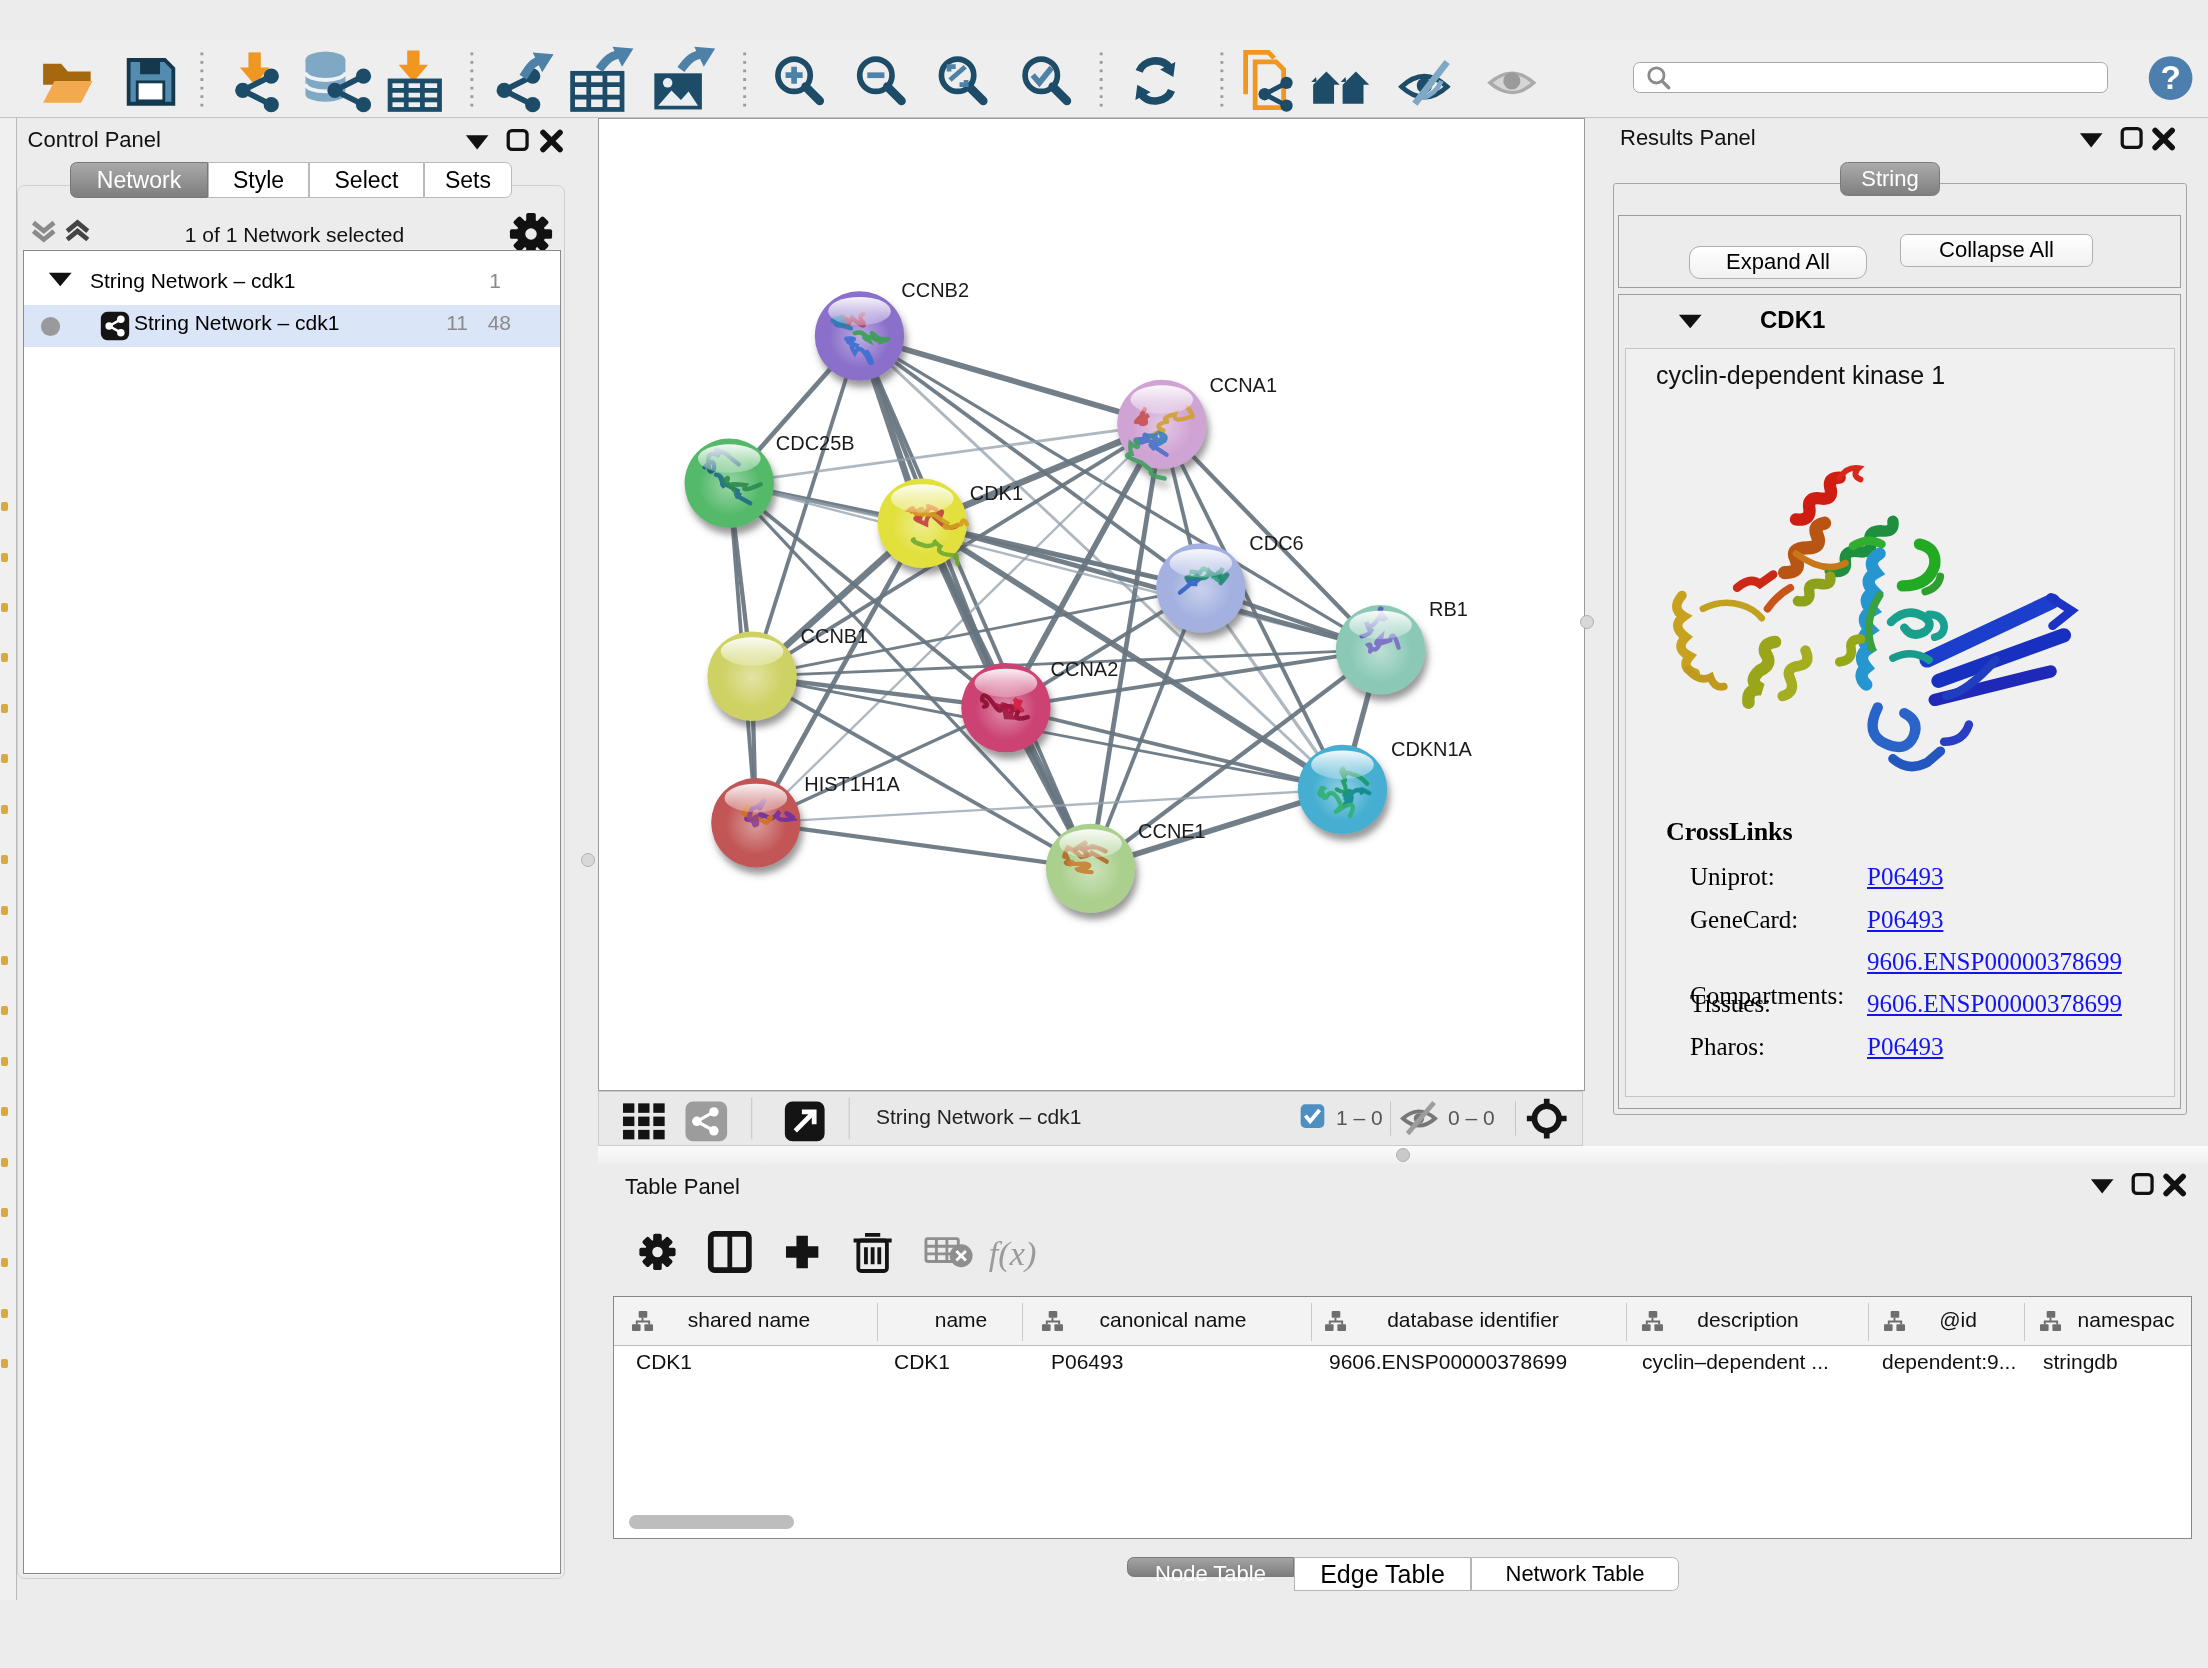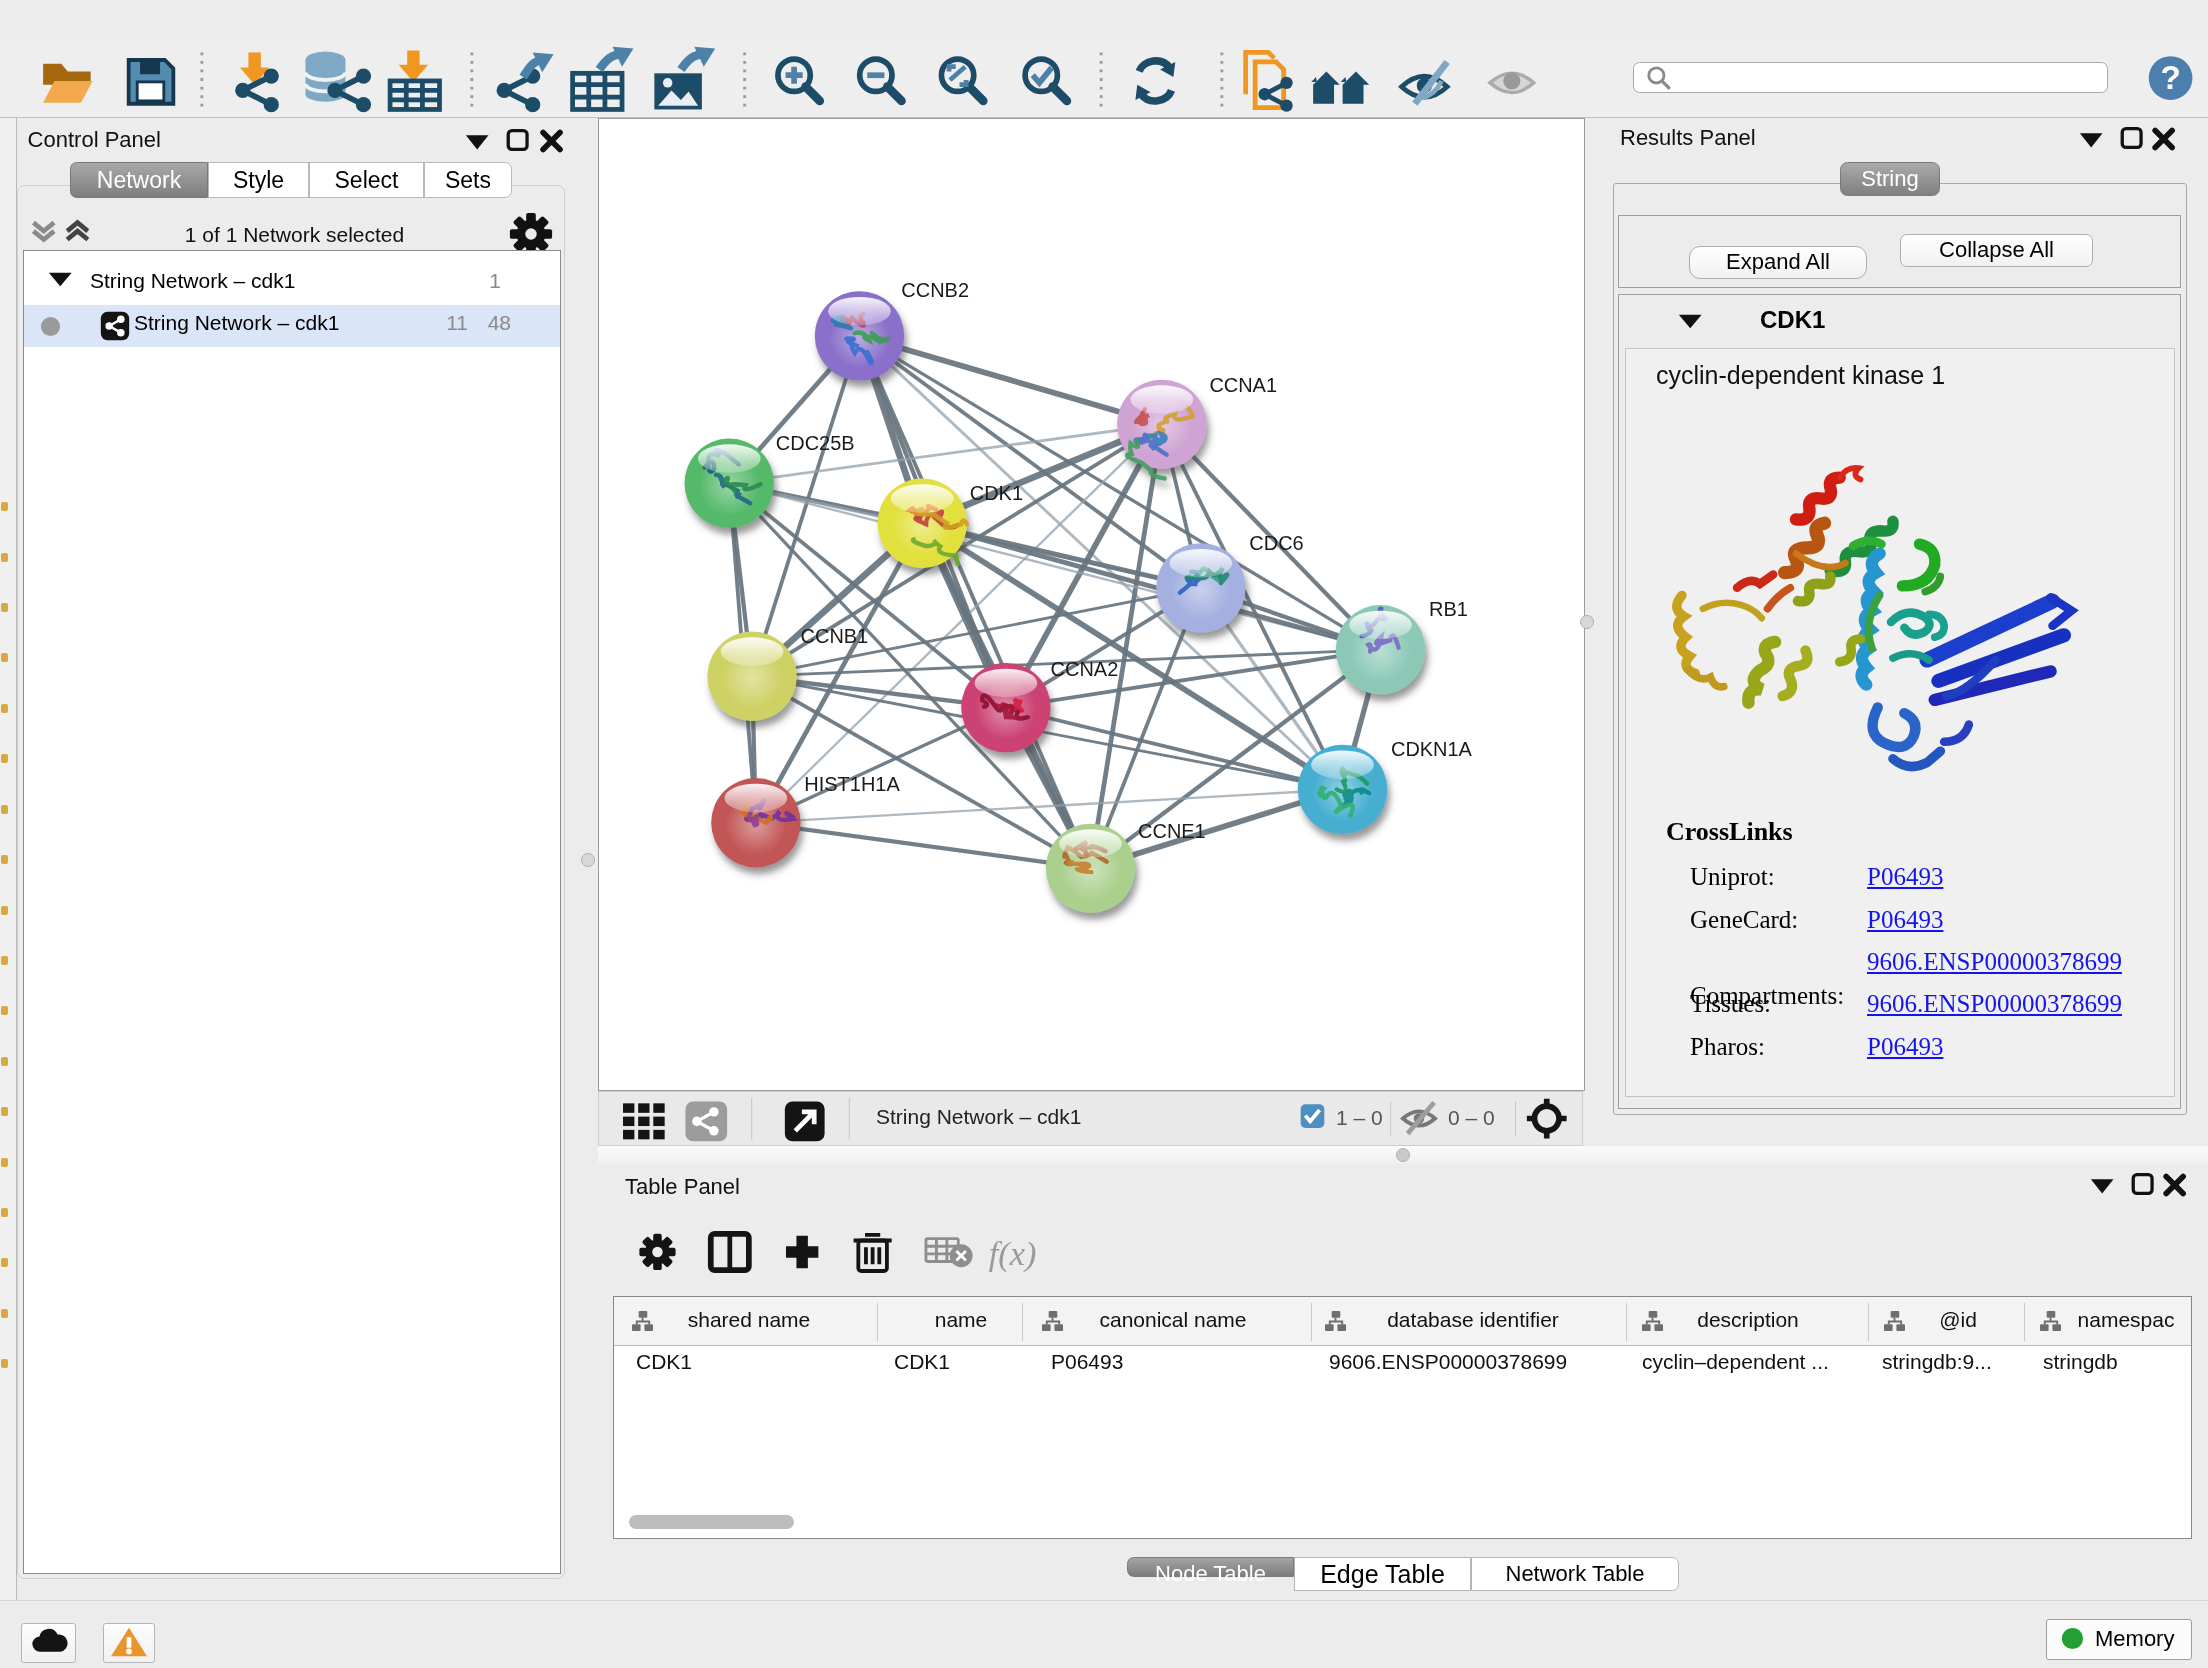--- a/index.html
+++ b/index.html
@@ -692,48 +692,27 @@
           </g>
 <path d="M12,7 v4 M6,14 v-3 h13 v3" stroke="#6e6e6e" stroke-width="2" fill="none"></path>
         </svg>
 <div style="position:absolute;left:1360px;top:11.4px;width:304px;text-align:center;font-size:21px;color:#111;">namespac</div>
       <div style="position:absolute;left:0;top:50px;width:100%;height:29.5px;background:#fff;">
 <span style="position:absolute;left:22px;top:2.9px;font-size:21px;color:#111;">CDK1</span>
 <span style="position:absolute;left:280px;top:2.9px;font-size:21px;color:#111;">CDK1</span>
 <span style="position:absolute;left:437px;top:2.9px;font-size:21px;color:#111;">P06493</span>
 <span style="position:absolute;left:715px;top:2.9px;font-size:21px;color:#111;">9606.ENSP00000378699</span>
 <span style="position:absolute;left:1028px;top:2.9px;font-size:21px;color:#111;">cyclin–dependent ...</span>
-<span style="position:absolute;left:1268px;top:2.9px;font-size:21px;color:#111;">stringdb:9...</span>
+<span style="position:absolute;left:1268px;top:2.9px;font-size:21px;color:#111;">dependent:9...</span>
 <span style="position:absolute;left:1429px;top:2.9px;font-size:21px;color:#111;">stringdb</span>
 </div>
       <div style="position:absolute;left:15px;top:218px;width:165px;height:14.3px;background:#bdbdbd;border-radius:7.6px;"></div>
     </div>
     <div class="abs" style="left:529px;top:393px;width:167px;height:20px;background:linear-gradient(#a4a4a4,#7d7d7d);border:1px solid #7a7a7a;border-radius:6.7px 0 0 6.7px;color:#fff;font-size:22px;text-align:center;line-height:32px;">Node Table</div>
     <div class="abs" style="left:696px;top:393px;width:177px;height:34px;background:#fff;border:1px solid #b5b5b5;font-size:25px;text-align:center;line-height:32px;">Edge Table</div>
     <div class="abs" style="left:873px;top:393px;width:208px;height:34px;background:#fff;border:1px solid #b5b5b5;border-radius:0 6.7px 6.7px 0;font-size:22px;text-align:center;line-height:32px;">Network Table</div>
   </div>
-  <div id="statusbar">
-    <div class="sbtn" style="left:21px;width:55px;">
-      <svg width="42" height="28.5" viewBox="0 0 44 30" style="position:absolute;left:5.7px;top:2.9px;">
-        <path d="M13,26 a8,8 0 0 1 -1,-16 a10,10 0 0 1 19,-2 a7,7 0 0 1 3,18 z" fill="#141414"></path>
-        <circle cx="31" cy="16" r="7" fill="#141414"></circle>
-      </svg>
-    </div>
-    <div class="sbtn" style="left:103px;width:52px;">
-      <svg width="42" height="34" viewBox="0 0 44 36" style="position:absolute;left:3.8px;top:1px;">
-        <path d="M22,3 L41,33 H3 z" fill="#e8952b"></path>
-        <rect x="19.5" y="13" width="5" height="11" fill="#fff"></rect>
-        <circle cx="22" cy="28" r="3" fill="#fff"></circle>
-      </svg>
-    </div>
-    <div class="sbtn" style="left:2046px;top:18px;width:146px;height:41px;background:#fbfbfb;border:1.9px solid #9e9e9e;">
-      <svg width="25" height="25" viewBox="0 0 26 26" style="position:absolute;left:13.3px;top:5.7px;">
-          <circle cx="13" cy="13" r="11" fill="#22a033"></circle>
-        </svg>
-      <span style="position:absolute;left:48px;top:5.7px;font-size:22px;">Memory</span>
-    </div>
-  </div>
 
   <div class="abs" style="left:581px;top:853px;width:14.3px;height:14.3px;border-radius:50%;background:#d8d8d8;border:1px solid #b0b0b0;"></div>
   <div class="abs" style="left:1580px;top:615px;width:14.3px;height:14.3px;border-radius:50%;background:#d8d8d8;border:1px solid #b0b0b0;"></div>
   <div class="abs" style="left:1396px;top:1148px;width:14.3px;height:14.3px;border-radius:50%;background:#c9c9c9;border:1px solid #b0b0b0;"></div>
 </div>
 
 
 </body></html>

